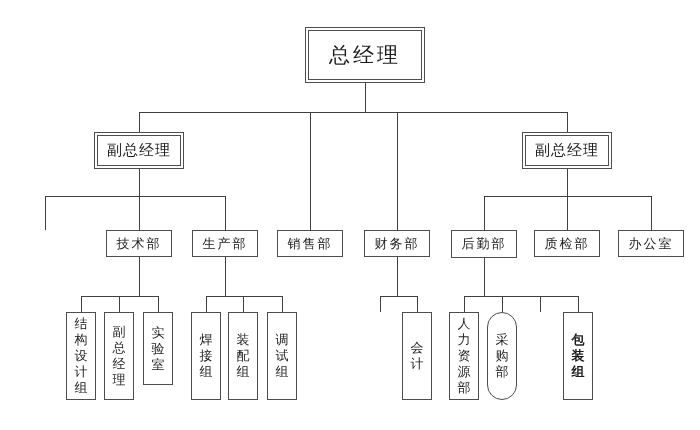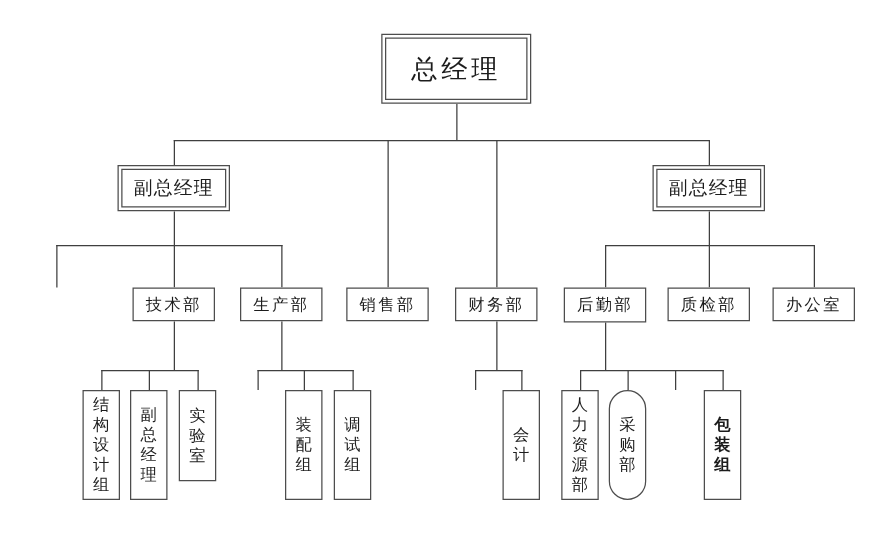--- a/index.html
+++ b/index.html
@@ -116,20 +116,23 @@
   <div class="node vnode" style="left:66px;top:312px;width:30px;height:88px;">
     <span class="lbl">结构设计组</span>
   </div>
   <div class="node vnode" style="left:104px;top:312px;width:30px;height:88px;">
     <span class="lbl">副总经理</span>
   </div>
   <div class="node vnode" style="left:143px;top:312px;width:30px;height:73px;">
     <span class="lbl">实验室</span>
   </div>
 
+  <div class="node vnode" style="left:191px;top:312px;width:30px;height:88px;">
+    <span class="lbl">焊接组</span>
+  </div>
   <div class="node vnode" style="left:228px;top:312px;width:30px;height:88px;">
     <span class="lbl">装配组</span>
   </div>
   <div class="node vnode" style="left:267px;top:312px;width:30px;height:88px;">
     <span class="lbl">调试组</span>
   </div>
 
   <div class="node vnode" style="left:402px;top:312px;width:30px;height:88px;">
     <span class="lbl">会计</span>
   </div>

